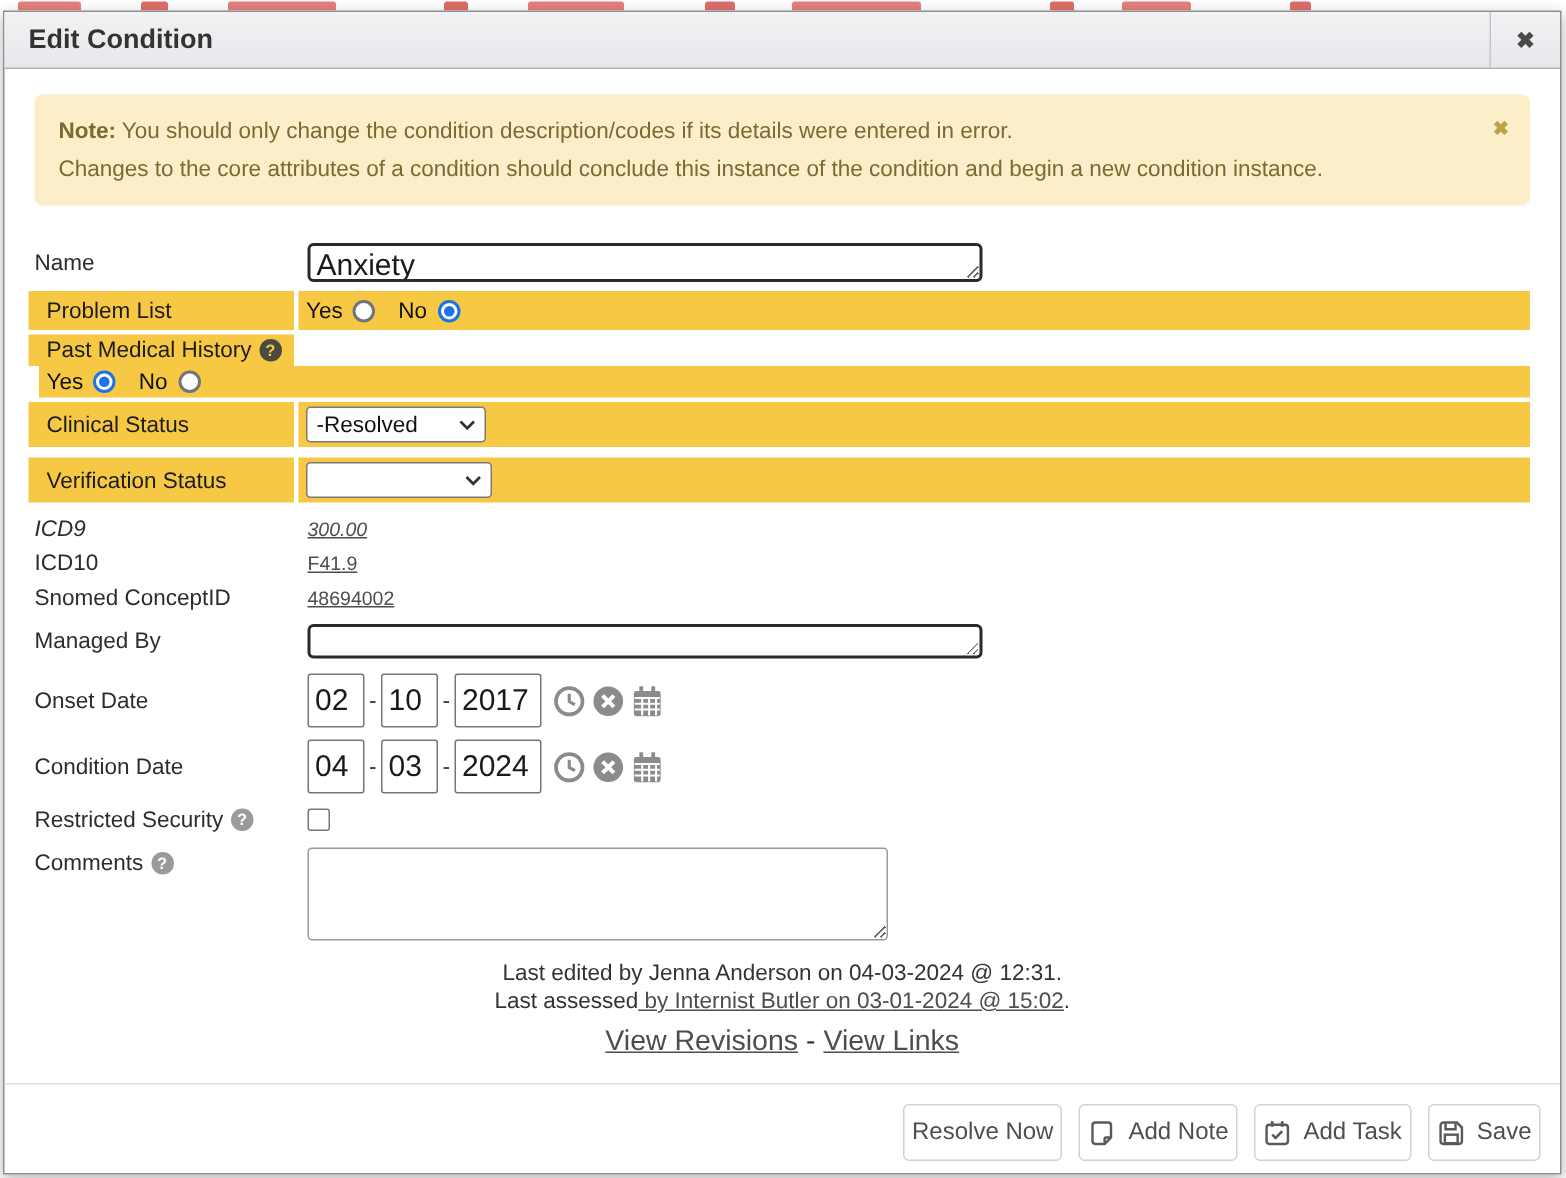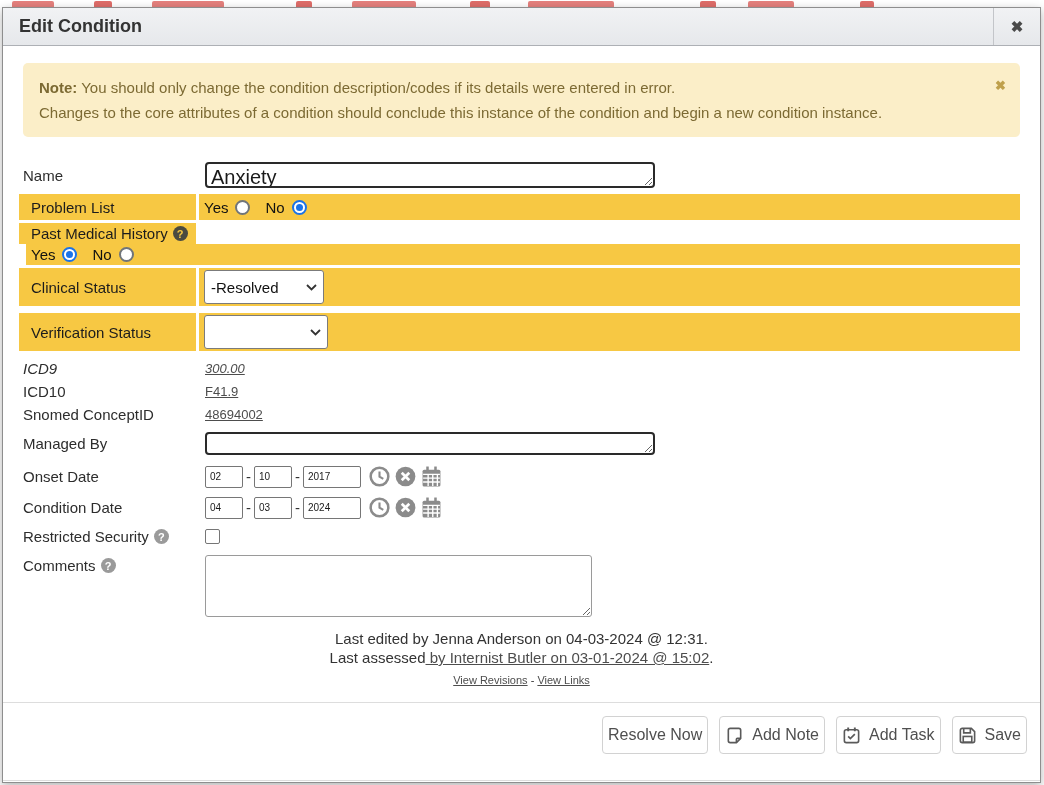--- a/index.html
+++ b/index.html
@@ -44,37 +44,37 @@
   .ta-dark { width:450px; height:26px; border:2px solid #2a2a2a; border-radius:4px; padding:2px 4px; overflow:hidden; }
   .ta-comments { width:387px; height:62px; border:1px solid #9a9a9a; border-radius:3px; padding:3px 5px; }
 
   .radio-group { display:flex; align-items:center; gap:7px; font-size:15px; color:#111; }
   .radio { width:15px; height:15px; border-radius:50%; border:2px solid #70757a; background:#fff; display:inline-block; position:relative; cursor:pointer; }
   .radio.checked { border-color:#1a73e8; }
   .radio.checked::after { content:''; position:absolute; left:2px; top:2px; width:7px; height:7px; border-radius:50%; background:#1a73e8; }
   .radio-no-label { margin-left:8px; }
 
   .select { width:120px; height:24px; border:1px solid #7b7b7b; border-radius:3px; background:#fff; display:flex;
-            align-items:center; font-size:15px; color:#111; padding:16px 6px; cursor:pointer; }
+            align-items:center; font-size:15px; color:#111; padding:4px 6px; cursor:pointer; }
   .select .sel-text { flex:1; }
 
   .code-link { font-size:13px; color:#4d4d4d; text-decoration:underline; cursor:pointer;text-align:center; }
 
-  .date-input { width:38px; height:22px; border:1px solid #767676; border-radius:2px; font-family:"Liberation Sans",sans-serif;
-                font-size:10px; color:#1a1a1a; padding:1px 4px; }
+  .date-input { width:38px; height:36px; border:1px solid #767676; border-radius:2px; font-family:"Liberation Sans",sans-serif;
+                font-size:20px; color:#1a1a1a; padding:1px 4px; }
   .date-input.year { width:58px; }
   .date-dash { margin:0 3px; color:#333; font-size:15px; }
   .date-icons { display:flex; align-items:center; gap:5px; margin-left:8px; }
   .dicon { width:21px; height:21px; cursor:pointer; display:inline-flex; }
 
   .checkbox { width:15px; height:15px; border:1.5px solid #767676; border-radius:2px; background:#fff; display:inline-block; cursor:pointer; }
 
   .meta { text-align:center; font-size:15px; color:#333; line-height:19px; margin-top:10px; }
   .meta a, .links a { color:#4d4d4d; text-decoration:underline; cursor:pointer; }
-  .links { text-align:center; font-size:11px; color:#333; margin-top:7px; }
+  .links { text-align:center; font-size:19px; color:#333; margin-top:7px; }
 
   .divider { border:none; border-top:1px solid #ddd; margin:0; }
   .div1 { margin-top:16px; }
   .div2 { margin-top:26px; }
 
   .btn-row { display:flex; justify-content:flex-end; gap:11px; padding:13px 13px 0 0; }
   .btn { height:38px; background:#fff; border:1px solid #d2d2d2; border-radius:4px; color:#4f4f4f; font-size:16px;
          font-family:"Liberation Sans",sans-serif; display:inline-flex; align-items:center; gap:8px; padding:0 5px; cursor:pointer; }
   .btn svg { flex:none; }
 </style>

